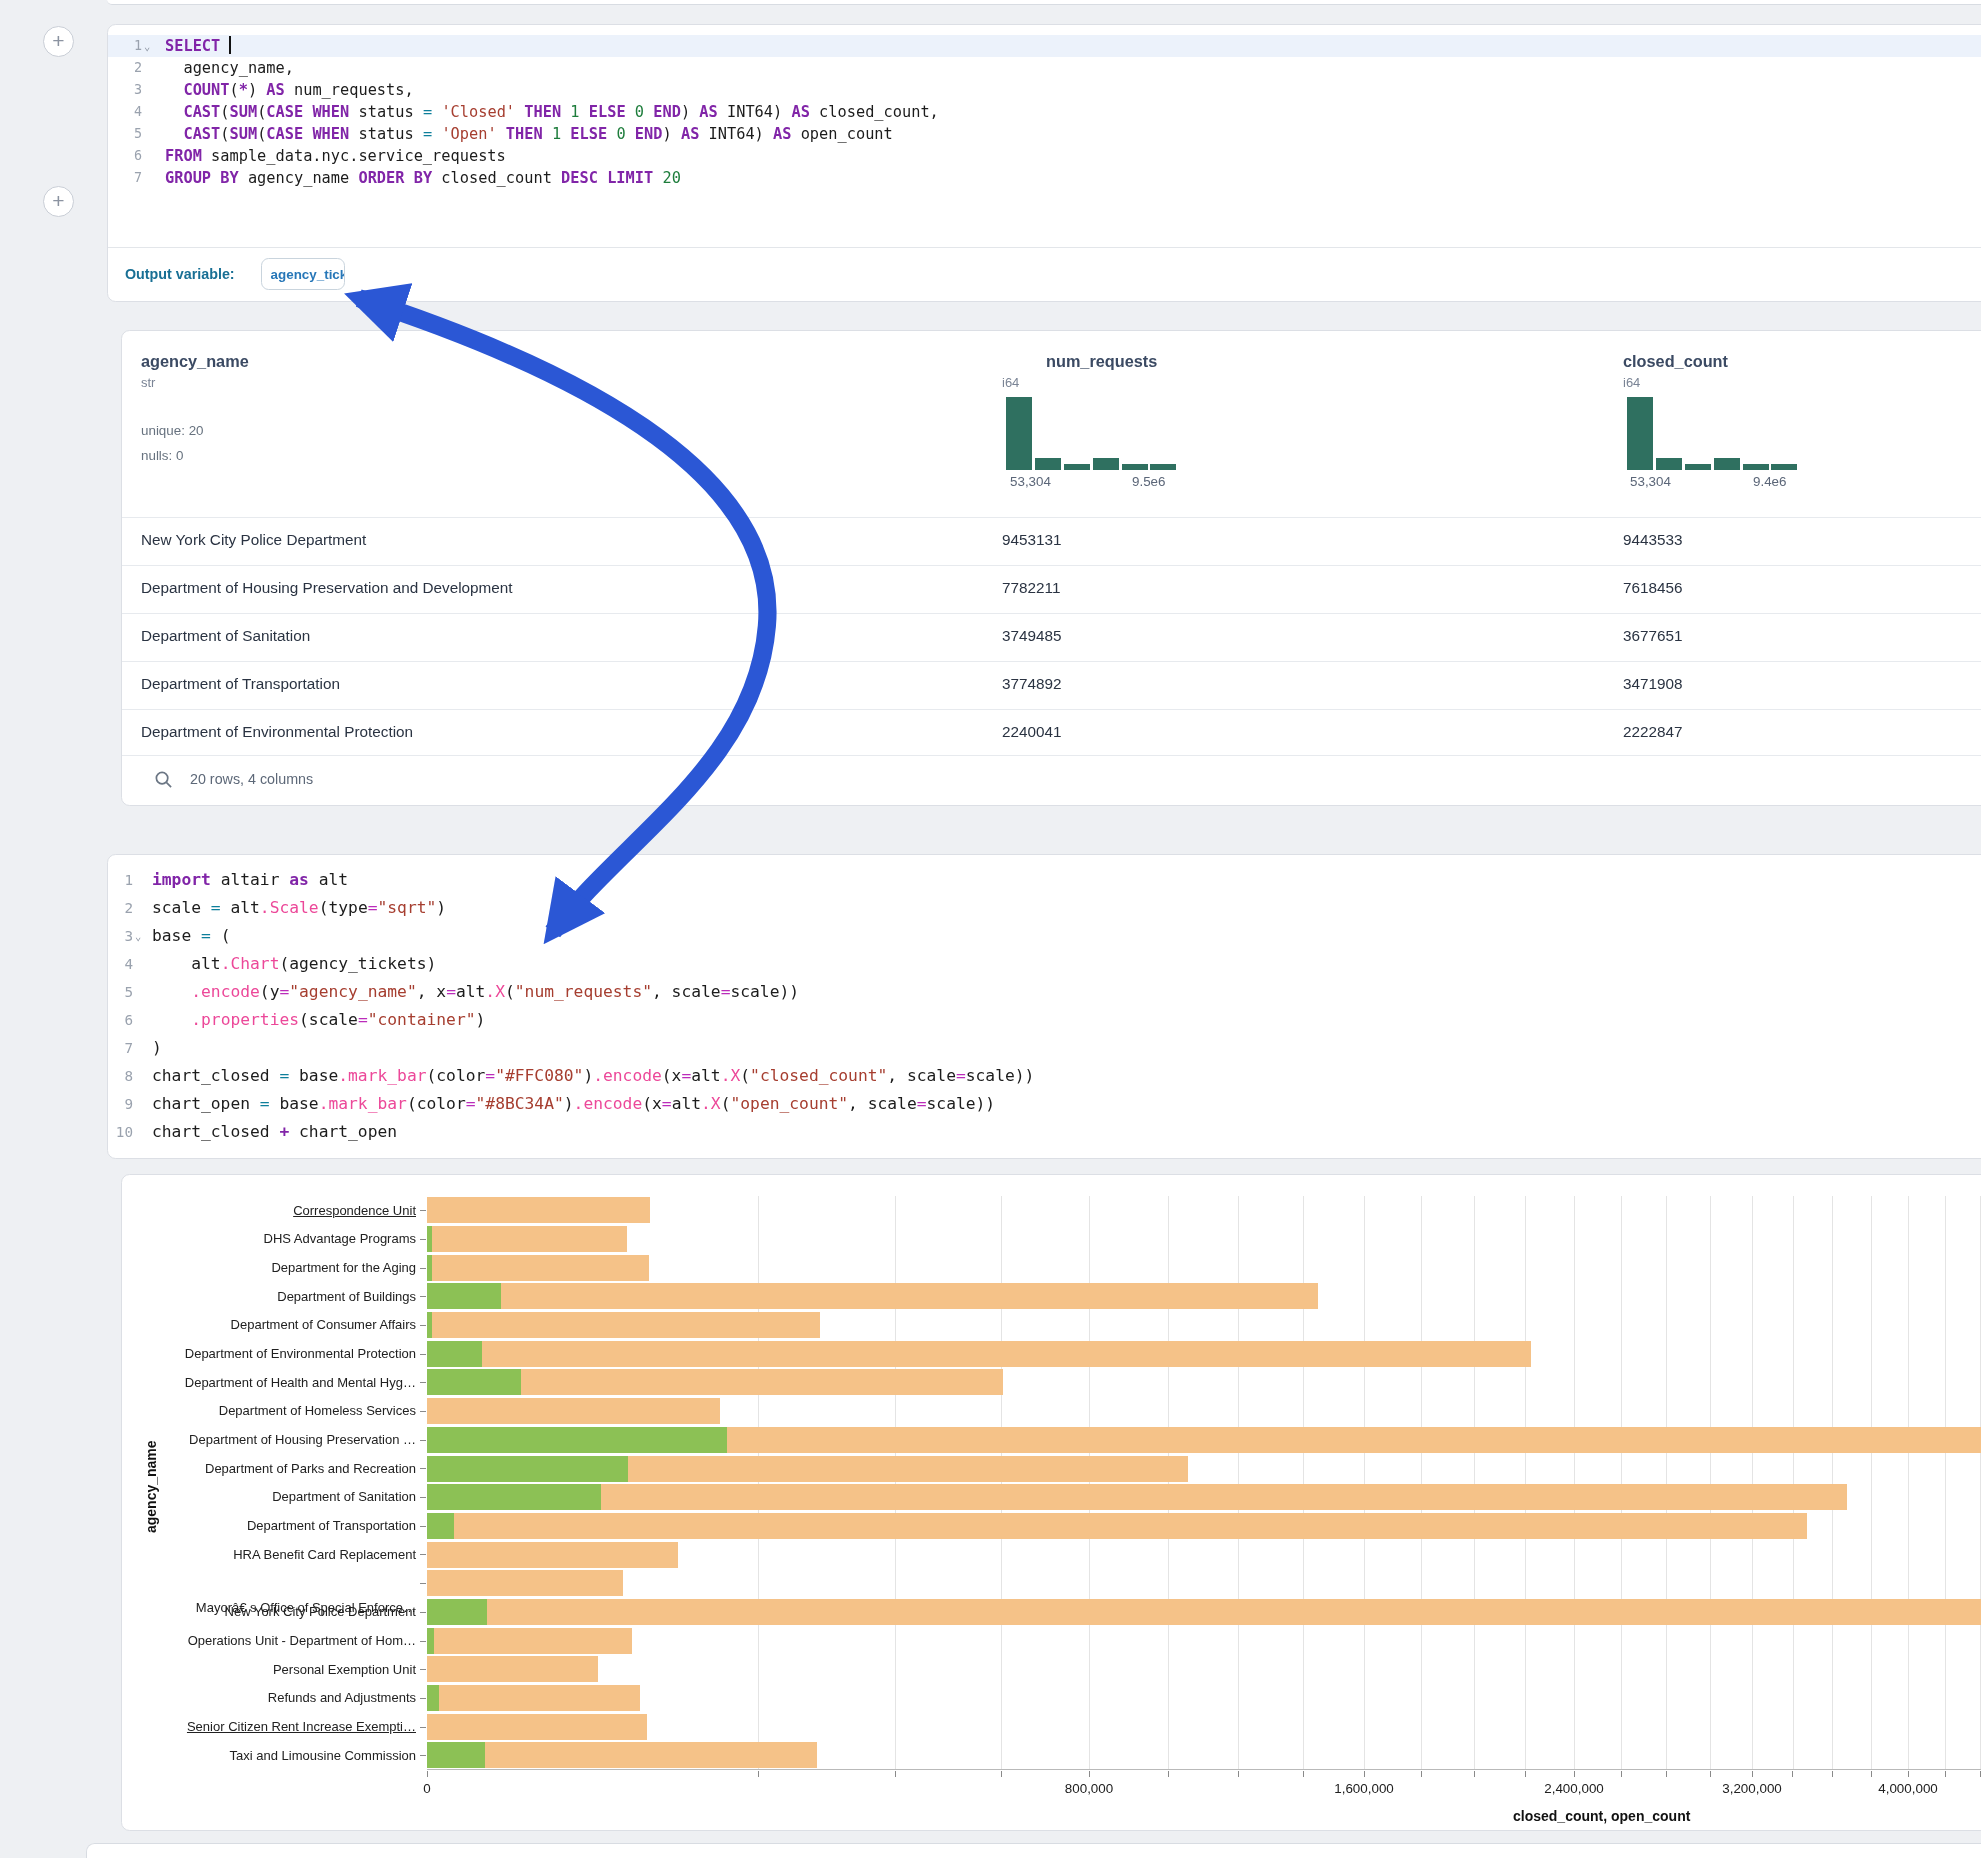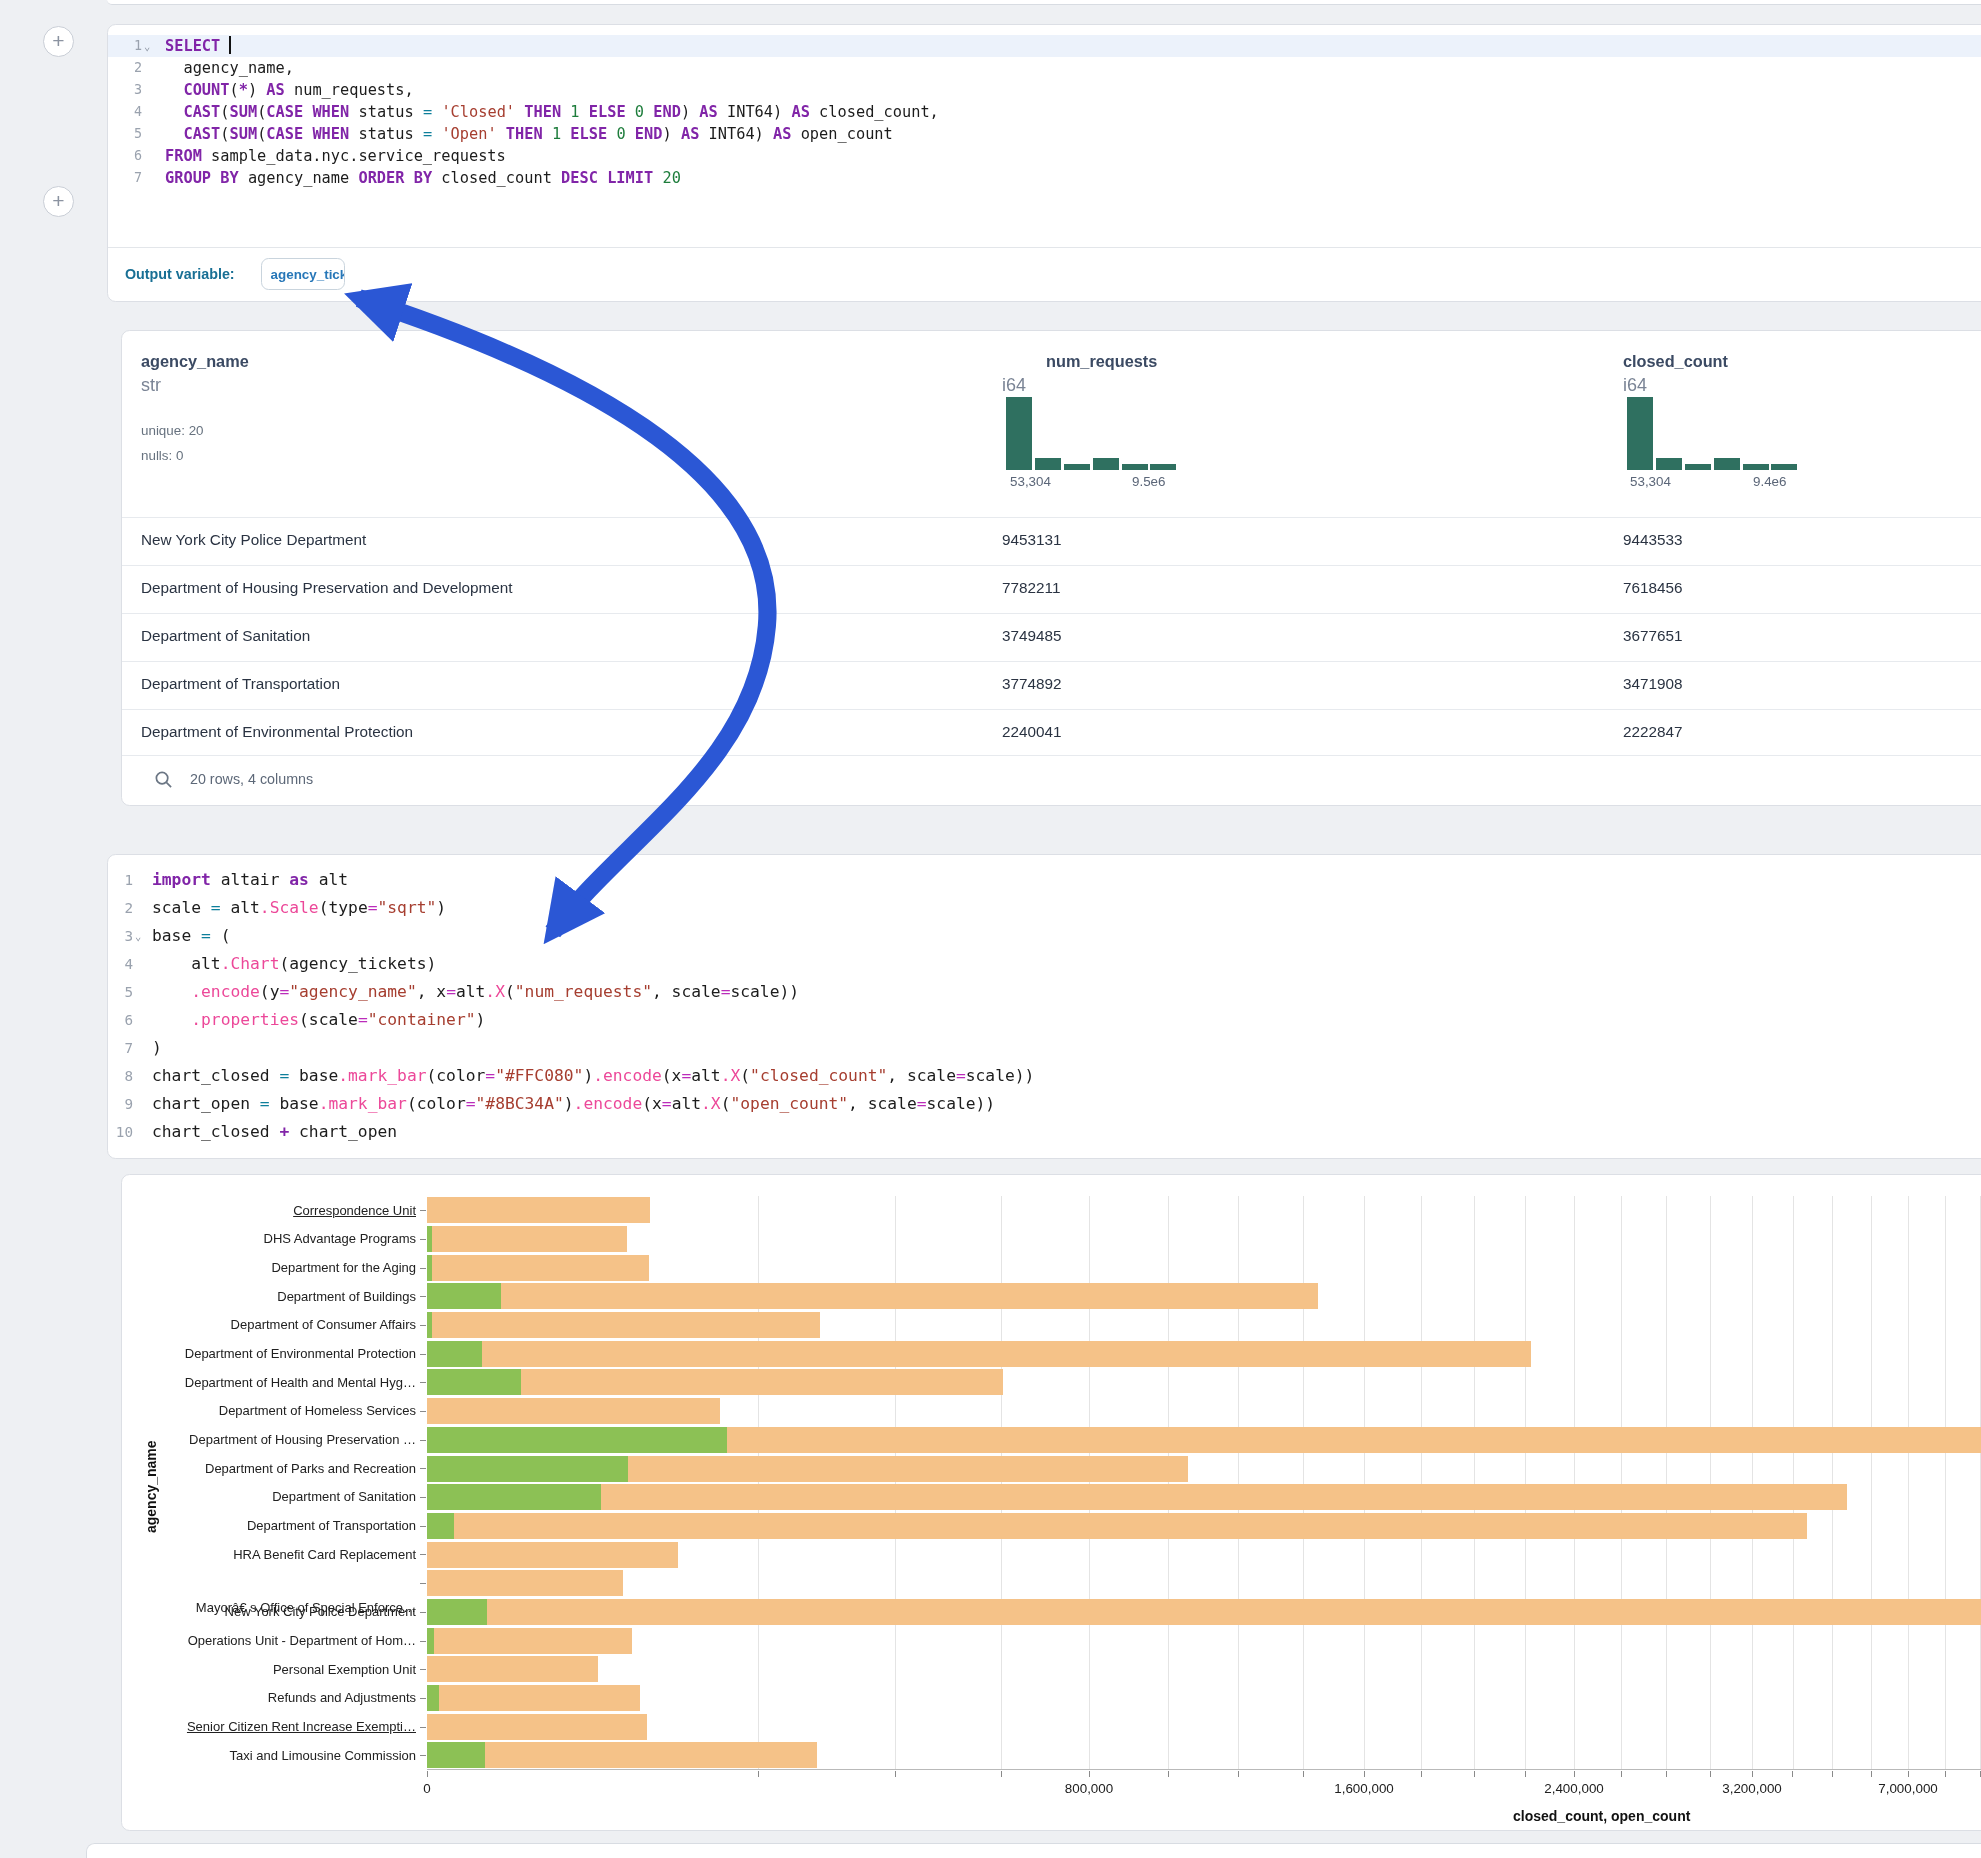--- a/index.html
+++ b/index.html
@@ -32,21 +32,21 @@
   .outvar-strip { position:absolute; left:0; right:0; bottom:0; height:54px;
                   border-top:1px solid #e3e6ea; }
   .outvar-label { position:absolute; left:17px; top:18px; font-size:14.3px; font-weight:bold; color:#186f94; }
   .outvar-pill { position:absolute; left:153px; top:9.6px; width:84px; height:32.5px;
                  border:1px solid #c9d4dd; border-radius:7.6px; background:#fff;
                  font-size:13.4px; font-weight:bold; color:#2777b8; line-height:31px;
                  padding-left:8.6px; overflow:hidden; white-space:nowrap; cursor:pointer; }
 
   
   .col-head { position:absolute; font-size:16.3px; font-weight:bold; color:#3b4a63; }
-  .col-type { position:absolute; font-size:18px; color:#7a8495; }
+  .col-type { position:absolute; font-size:13px; color:#7a8495; }
   .col-stat { position:absolute; font-size:13.4px; color:#67727f; }
   .hist { position:absolute; height:73px; display:flex; align-items:flex-end; gap:2.9px; }
   .hist .bin { background:#2f7060; width:26px; }
   .hist-lab { position:absolute; font-size:13.4px; color:#5b6678; }
   .trow { position:absolute; left:0; right:0; height:48px; border-top:1px solid #e7eaee; }
   .trow .cell { position:absolute; top:13.4px; font-size:15.3px; color:#2a3342; white-space:nowrap; }
   .tfooter { position:absolute; left:0; right:0; bottom:0; height:50px; border-top:1px solid #e7eaee; }
   .tfooter .txt { position:absolute; left:68px; top:15.3px; font-size:14.3px; color:#5d6878; }
 
   
@@ -292,21 +292,21 @@
       <div class="xtick" style="left: 1710px; top: 596px;"></div>
       <div class="xtick" style="left: 1749px; top: 596px;"></div>
       <div class="xtick" style="left: 1786px; top: 596px;"></div>
       <div class="xtick" style="left: 1823px; top: 596px;"></div>
       <div class="xtick" style="left: 1858px; top: 596px;"></div>
       <div class="xlab" style="left: 305px; top: 606px;">0</div>
       <div class="xlab" style="left: 967px; top: 606px;">800,000</div>
       <div class="xlab" style="left: 1242px; top: 606px;">1,600,000</div>
       <div class="xlab" style="left: 1452px; top: 606px;">2,400,000</div>
       <div class="xlab" style="left: 1630px; top: 606px;">3,200,000</div>
-      <div class="xlab" style="left: 1786px; top: 606px;">7,000,000</div>
+      <div class="xlab" style="left: 1786px; top: 606px;">4,000,000</div>
     </div>
   <div class="axis-title y-title" style="left:21px; top:358px;">agency_name</div>
   <div class="axis-title" style="left:1391px; top:633px;">closed_count, open_count</div>
 </div>
 
 <div class="edge-strip" style="left:86px; right:-9.6px; top:1843px; height:15.3px; border:1px solid #d8dce2; border-bottom:none; border-top-left-radius:8.6px; background:#fff;"></div>
 
 <svg id="arrow-overlay" width="1982" height="1858" viewBox="0 0 2073 1944">
   <defs>
     <marker id="ah" viewBox="0 0 10 10" refX="7.5" refY="5" markerWidth="3.4" markerHeight="3.4" orient="auto-start-reverse">

